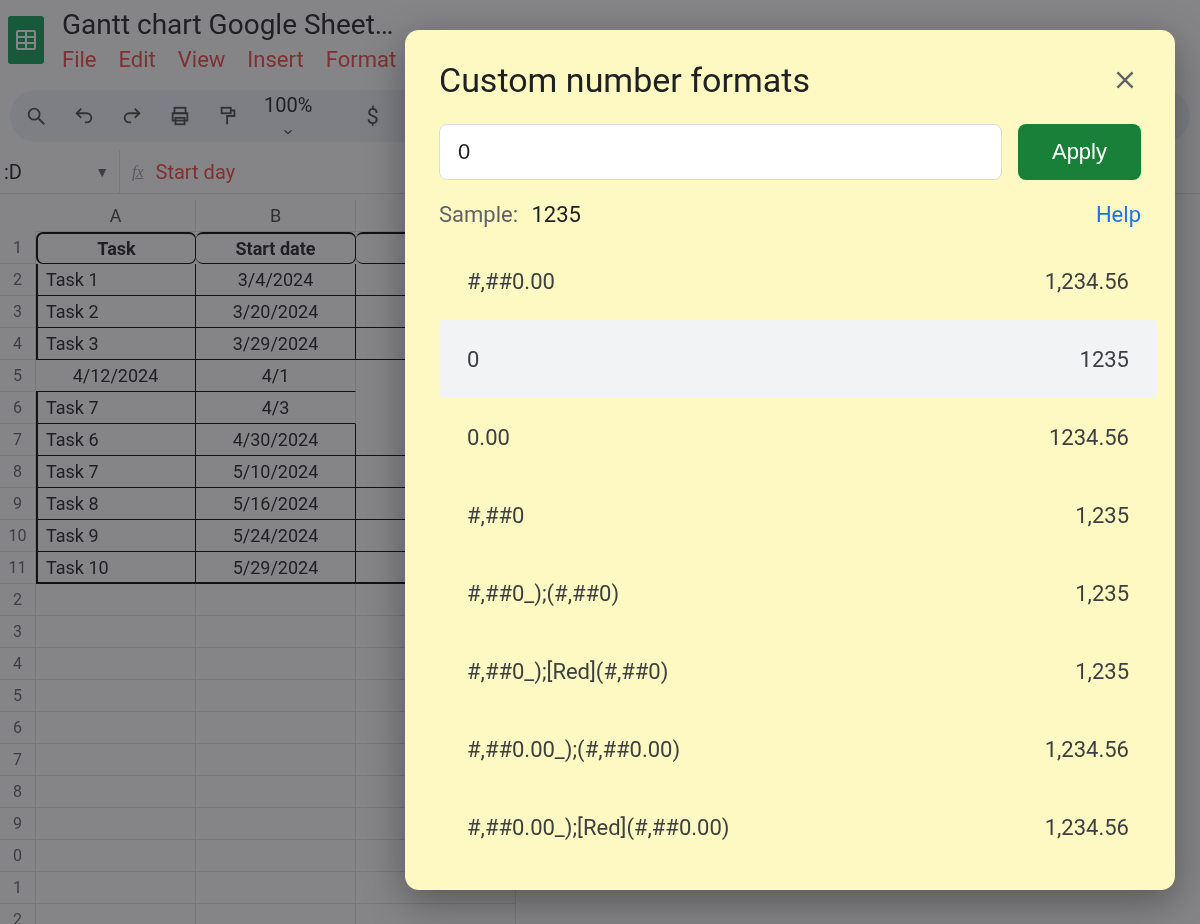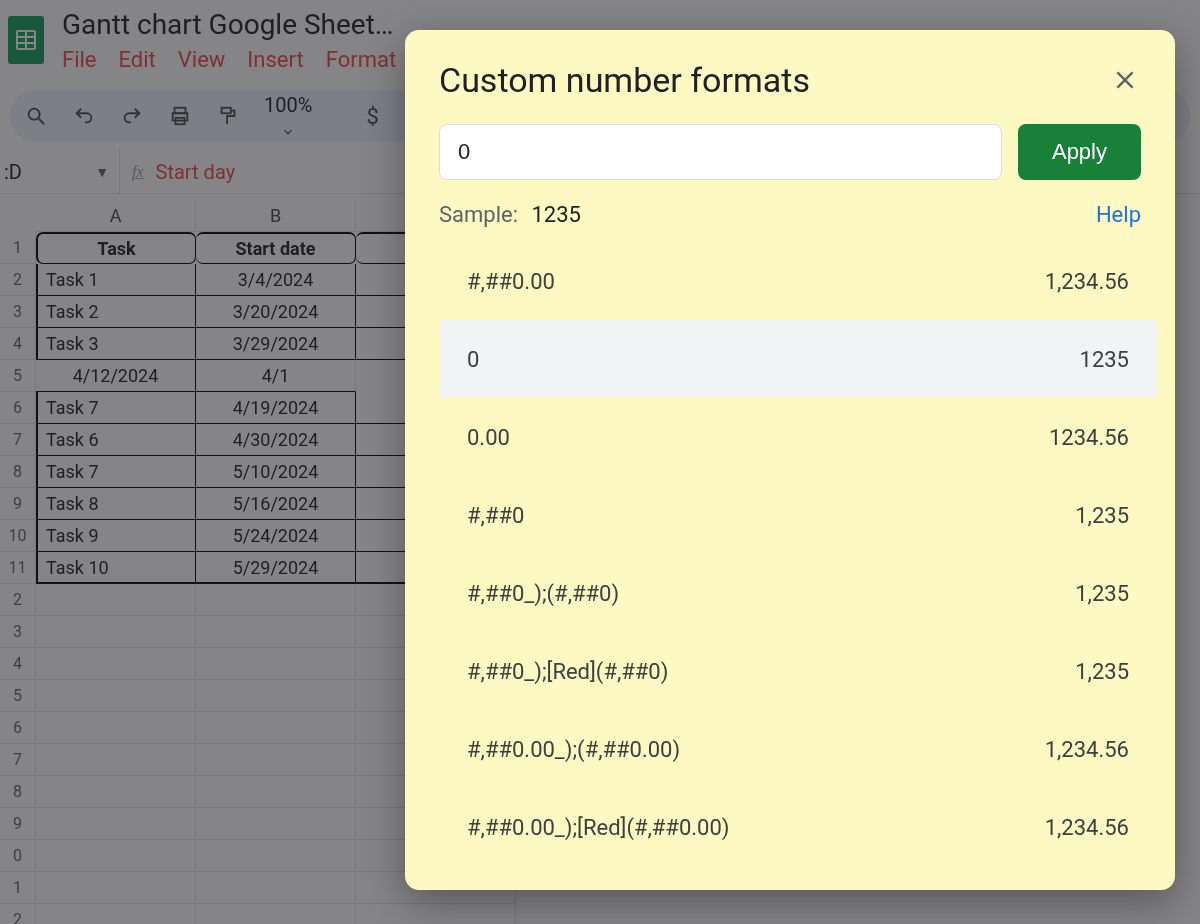--- a/index.html
+++ b/index.html
@@ -213,21 +213,20 @@
           <div class="cell colOther dataC">4/1</div>
         </div>
         <div class="row data-row">
           <div class="rownum">5</div>
           <div class="cell colB dataB colB-border">4/12/2024</div>
           <div class="cell colOther dataC">4/1</div>
         </div>
         <div class="row data-row">
           <div class="rownum">6</div>
           <div class="cell colA dataA colA-border">Task 7</div>
-          <div class="cell colB dataB colB-border">4/19/2024</div>
           <div class="cell colOther dataC">4/3</div>
         </div>
         <div class="row data-row">
           <div class="rownum">7</div>
           <div class="cell colA dataA colA-border">Task 6</div>
           <div class="cell colB dataB colB-border">4/30/2024</div>
           <div class="cell colOther dataC">5/1</div>
         </div>
         <div class="row data-row">
           <div class="rownum">8</div>

